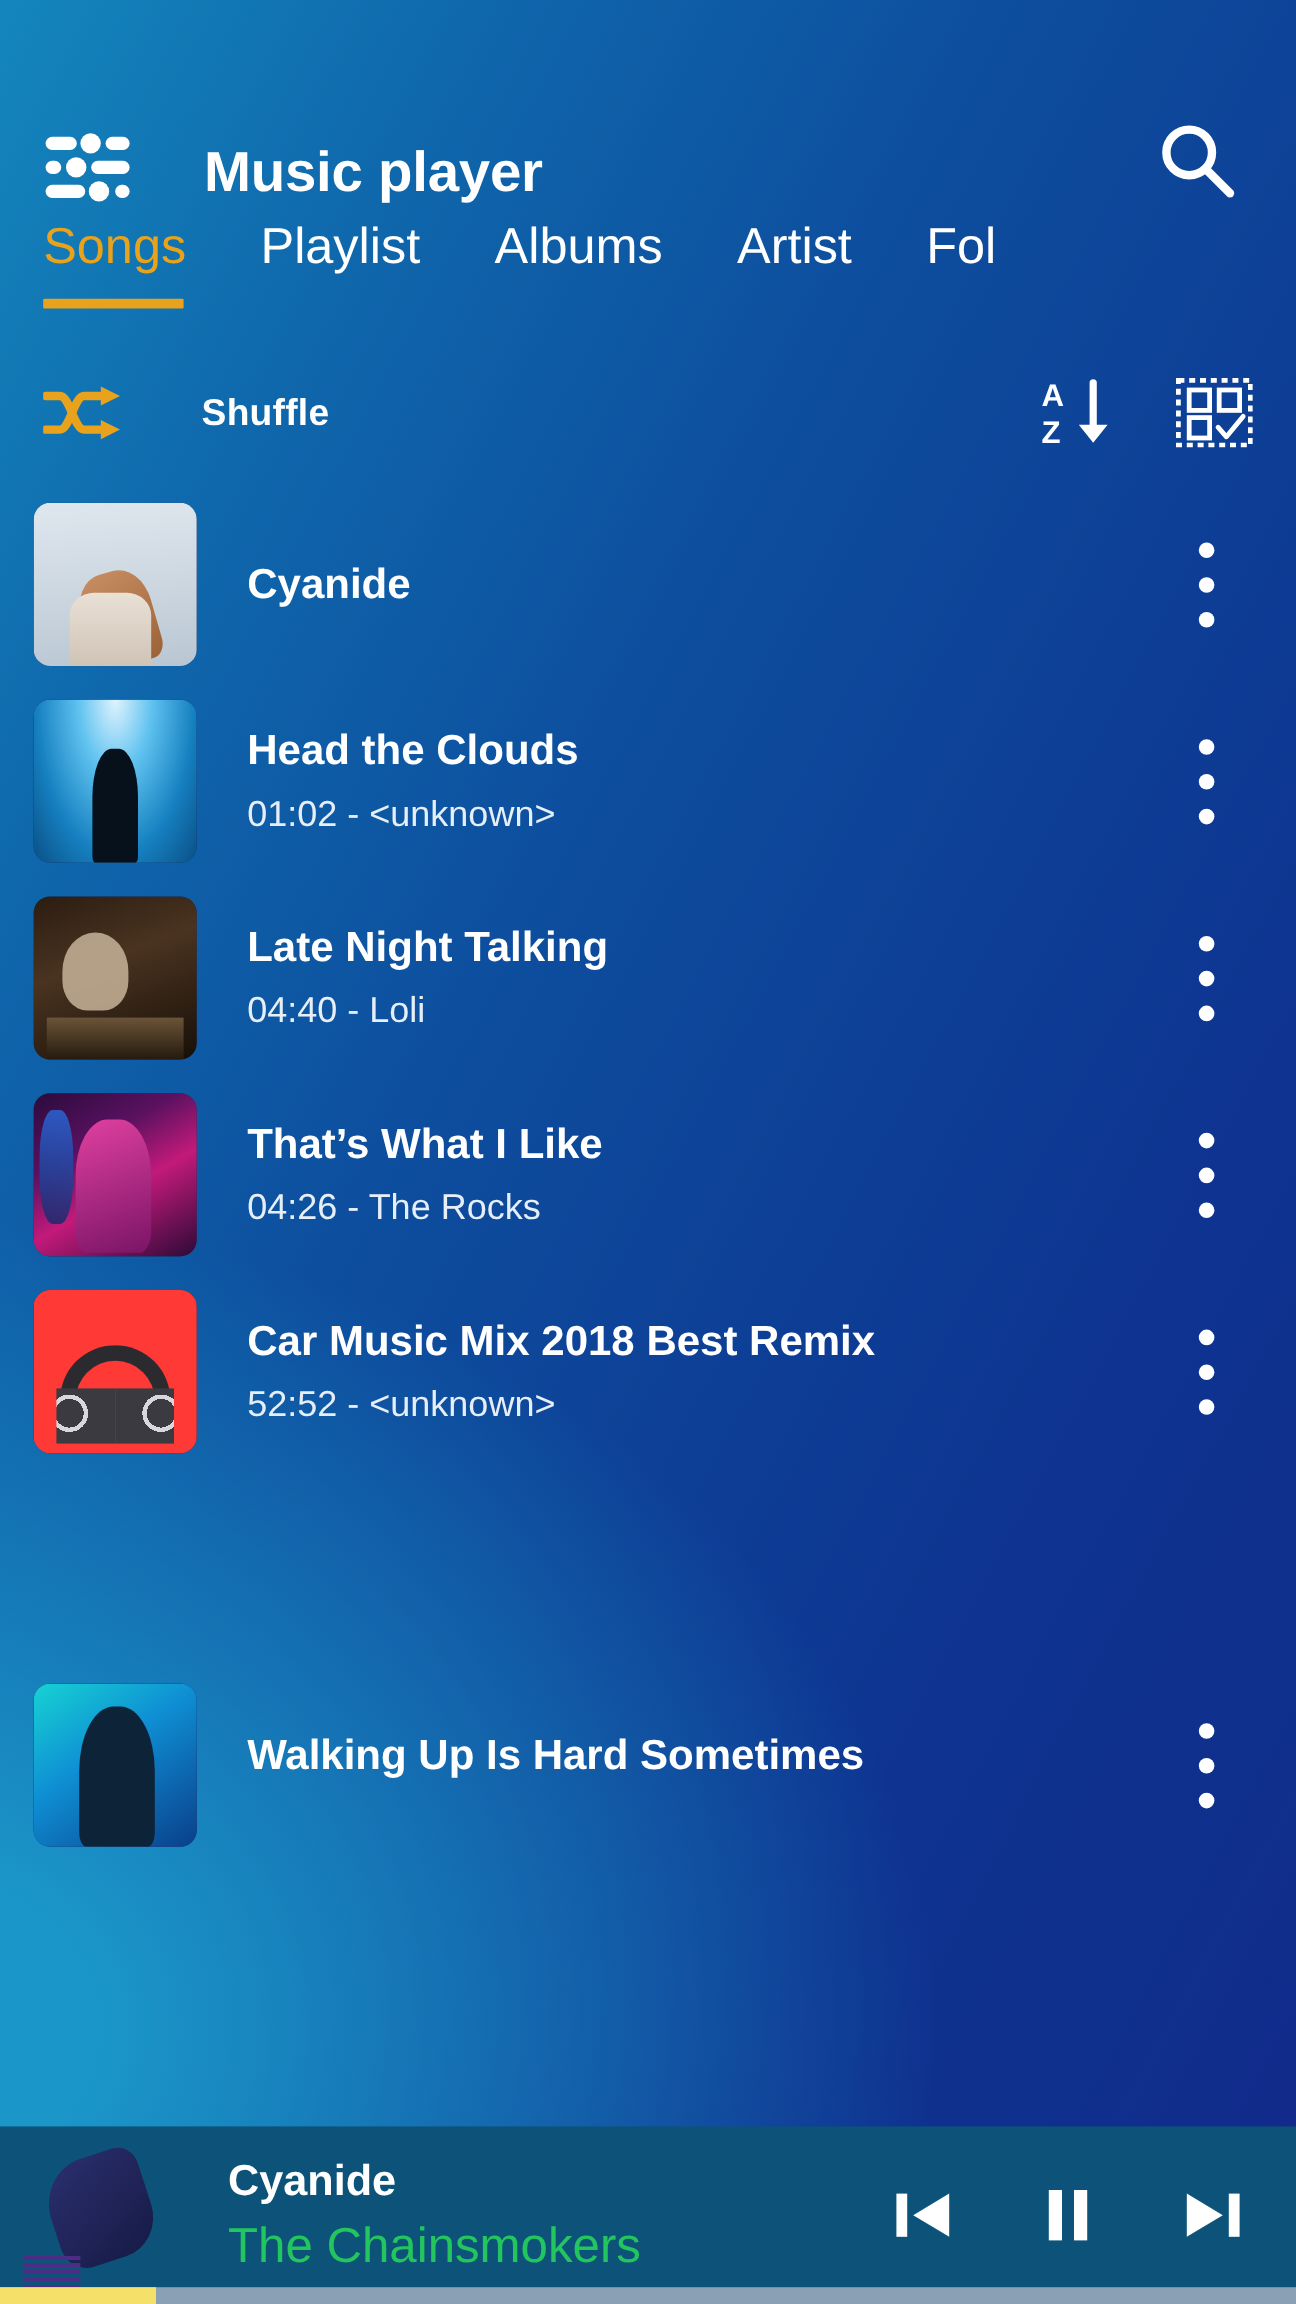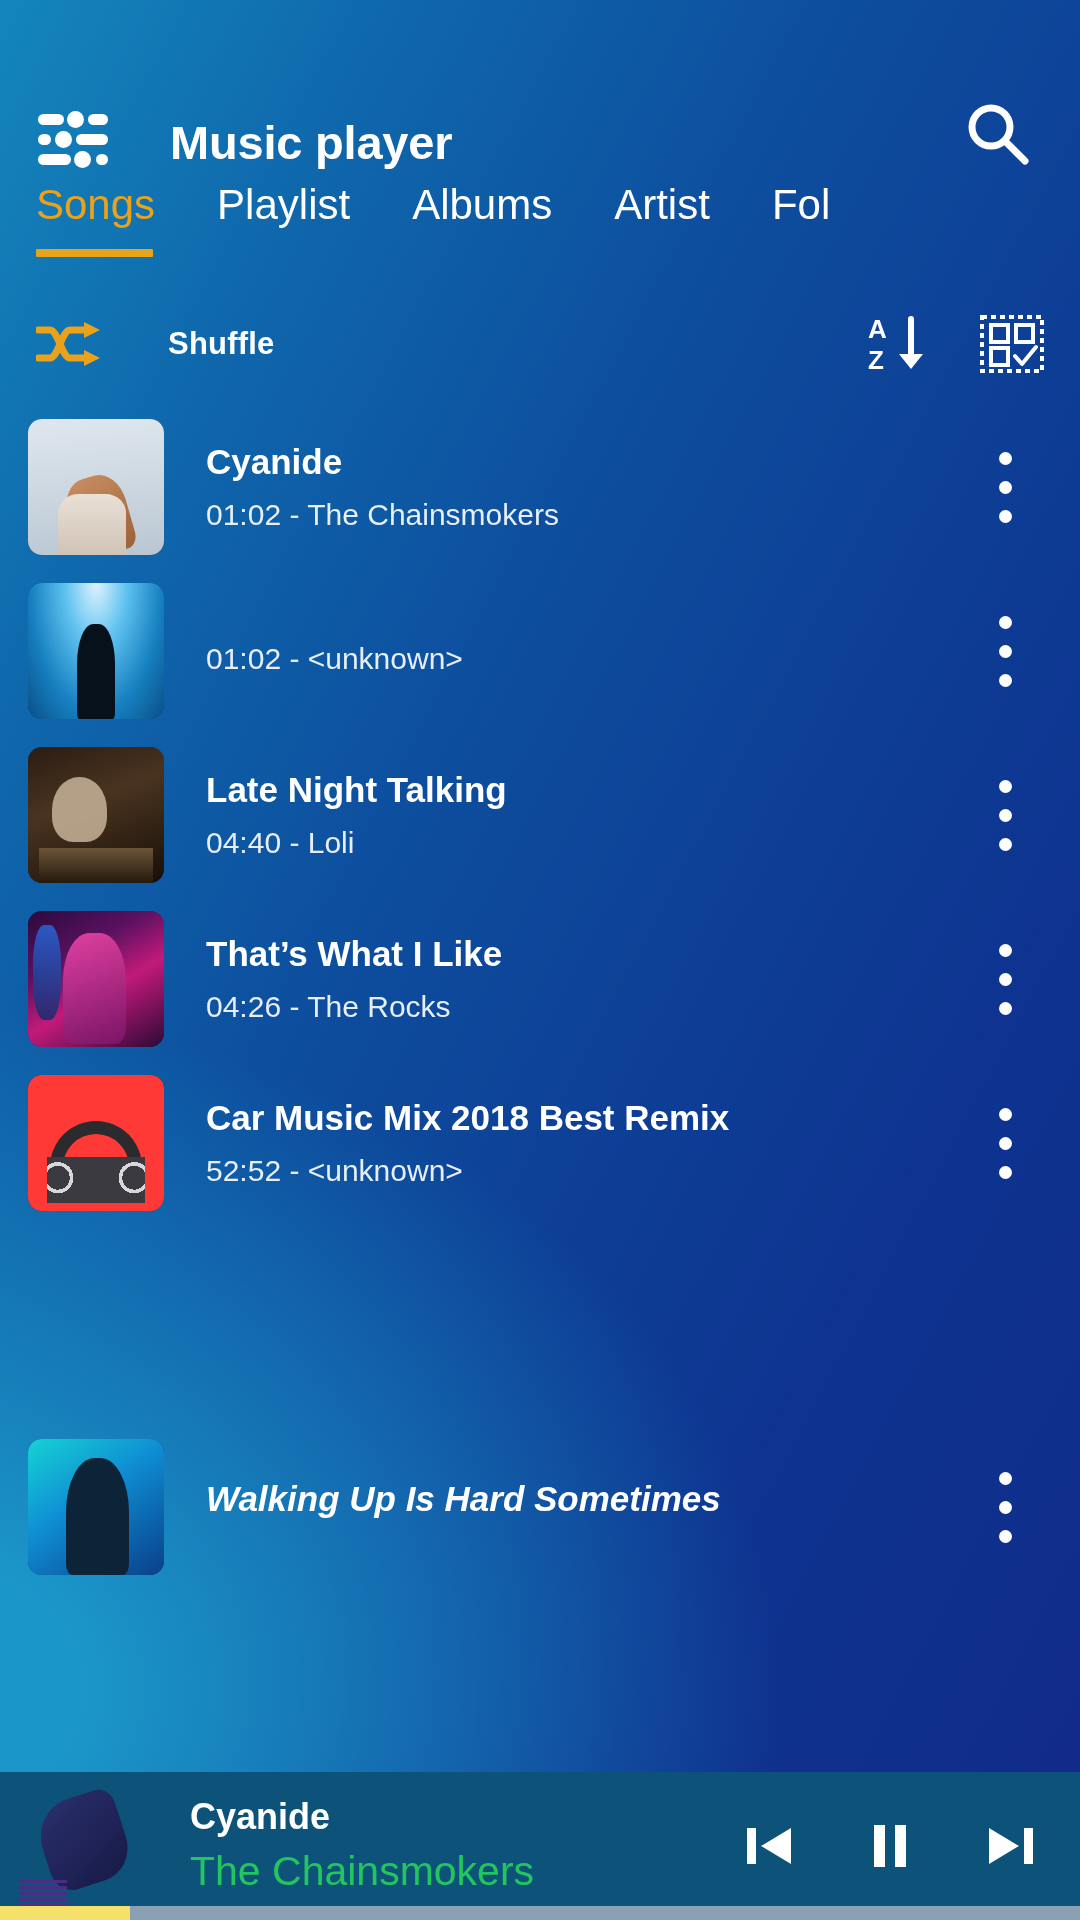--- a/index.html
+++ b/index.html
@@ -231,34 +231,34 @@
   </div>
 
   <div class="song-list">
 
     <div class="song-row" style="top:0px;">
       <div class="art">
           <div class="art-inner a1"></div>
         </div>
       <div class="song-text">
         <div class="song-title">Cyanide</div>
-        <div class="song-sub">01:02 - The Chainsmokers</div>
       </div>
       <div class="menu-btn">
           <span></span>
           <span></span>
           <span></span>
         </div>
     </div>
 
     <div class="song-row" style="top:164px;">
       <div class="art">
           <div class="art-inner a2"></div>
         </div>
       <div class="song-text">
+        <div class="song-title">Head the Clouds</div>
         <div class="song-sub">01:02 - &lt;unknown&gt;</div>
       </div>
       <div class="menu-btn">
           <span></span>
           <span></span>
           <span></span>
         </div>
     </div>
 
     <div class="song-row" style="top:328px;">
@@ -300,21 +300,21 @@
         <div class="song-sub">52:52 - &lt;unknown&gt;</div>
       </div>
       <div class="menu-btn">
           <span></span>
           <span></span>
           <span></span>
         </div>
     </div>
 
 
-    <div class="song-row" style="top:1020px;font-style:italic;">
+    <div class="song-row" style="top:984px;">
       <div class="art">
           <div class="art-inner a7"></div>
         </div>
       <div class="song-text">
         <div class="song-title">Walking Up Is Hard Sometimes</div>
         <div class="song-sub"></div>
       </div>
       <div class="menu-btn">
           <span></span>
           <span></span>

